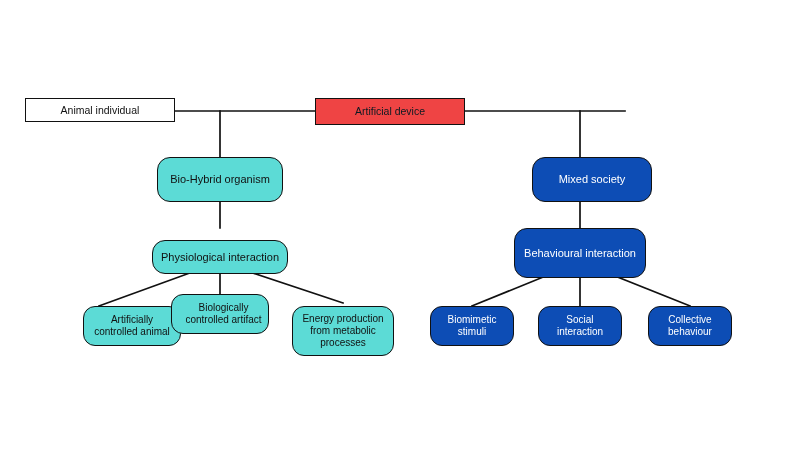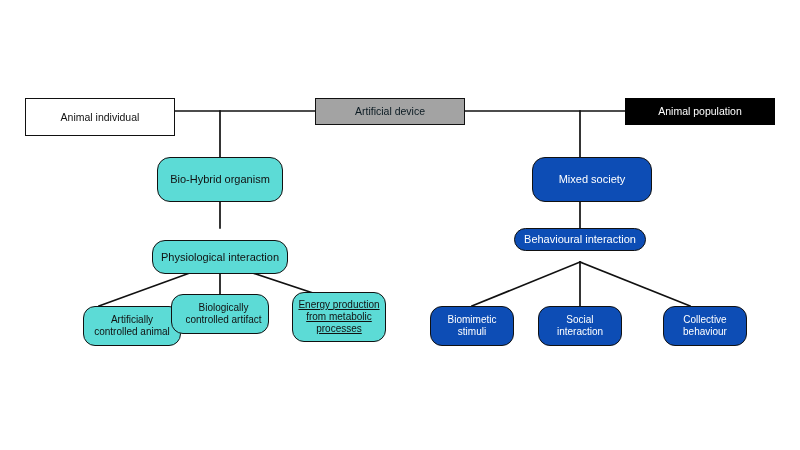--- a/index.html
+++ b/index.html
@@ -43,21 +43,21 @@
     display: block;
     white-space: pre-line;
     padding: 0 4px;
   }
   
   .top-node {
     border-radius: 0;
     font-size: 10.5px;
   }
   .fill-white  { background: #ffffff; color: #111111; }
-  .fill-cyan   { background: #a3a3a3; color: #0b1a22; justify-content: center; }
+  .fill-cyan   { background: #ef4444; color: #0b1a22; justify-content: center; }
   .fill-black  { background: #000000; color: #ffffff; border-color: #000000; }
   
   .round-node {
     border-radius: 13px;
     font-size: 11px;
   }
   .fill-turquoise { background: #5CDBD6; color: #111111; }
   .fill-darkblue  { background: #0D4DB5; color: #ffffff; }
   .leaf-node { font-size: 10px; border-radius: 12px; }
 </style>
@@ -82,72 +82,69 @@
       <line x1="220" y1="262" x2="99" y2="306"></line>
       <line x1="220" y1="262" x2="220" y2="306"></line>
       <line x1="220" y1="262" x2="343" y2="303"></line>
 
       <line x1="580" y1="262" x2="472" y2="306"></line>
       <line x1="580" y1="262" x2="580" y2="306"></line>
       <line x1="580" y1="262" x2="690" y2="306"></line>
     </g>
   </svg>
 
-  <div class="node top-node fill-white" style="left:25px; top:98px; width:150px; height:38px;">
+  <div class="node top-node fill-white" style="left:25px; top:98px; width:150px; height:24px;">
     <span class="node-label">Animal individual</span>
   </div>
 
   <div class="node top-node fill-cyan" style="left:315px; top:98px; width:150px; height:27px;">
     <span class="node-label">Artificial device</span>
   </div>
 
-  <div class="node top-node fill-black" style="left:625px; top:98px; width:150px; height:27px;">
-    <span class="node-label">Animal population</span>
-  </div>
 
   <div class="node round-node fill-turquoise" style="left:157px; top:157px; width:126px; height:45px;">
     <span class="node-label">Bio-Hybrid organism</span>
   </div>
 
   <div class="node round-node fill-turquoise" style="left:152px; top:240px; width:136px; height:34px;">
     <span class="node-label">Physiological interaction</span>
   </div>
 
   <div class="node round-node leaf-node fill-turquoise" style="left:50px; top:306px; width:98px; height:40px;margin-left:33px;">
     <span class="node-label">Artificially
 controlled animal</span>
   </div>
 
   <div class="node round-node leaf-node fill-turquoise" style="left:171px; top:294px; width:98px; height:40px;padding-left:7px;">
     <span class="node-label">Biologically
 controlled artifact</span>
   </div>
 
-  <div class="node round-node leaf-node fill-turquoise" style="left:292px; top:292px; width:94px; height:50px;text-decoration:underline;">
+  <div class="node round-node leaf-node fill-turquoise" style="left:292px; top:306px; width:102px; height:50px;">
     <span class="node-label">Energy production
 from metabolic
 processes</span>
   </div>
 
   <div class="node round-node fill-darkblue" style="left:520px; top:157px; width:120px; height:45px;margin-left:12px;">
     <span class="node-label">Mixed society</span>
   </div>
 
-  <div class="node round-node fill-darkblue" style="left:514px; top:228px; width:132px; height:23px;">
+  <div class="node round-node fill-darkblue" style="left:514px; top:228px; width:132px; height:50px;">
     <span class="node-label">Behavioural interaction</span>
   </div>
 
   <div class="node round-node leaf-node fill-darkblue" style="left:538px; top:306px; width:84px; height:40px;">
     <span class="node-label">Social
 interaction</span>
   </div>
 
   <div class="node round-node leaf-node fill-darkblue" style="left:430px; top:306px; width:84px; height:40px;">
     <span class="node-label">Biomimetic
 stimuli</span>
   </div>
 
-  <div class="node round-node leaf-node fill-darkblue" style="left:648px; top:306px; width:84px; height:40px;margin-left:15px;">
+  <div class="node round-node leaf-node fill-darkblue" style="left:648px; top:306px; width:84px; height:40px;">
     <span class="node-label">Collective
 behaviour</span>
   </div>
 
 </div>
 
 </body></html>

